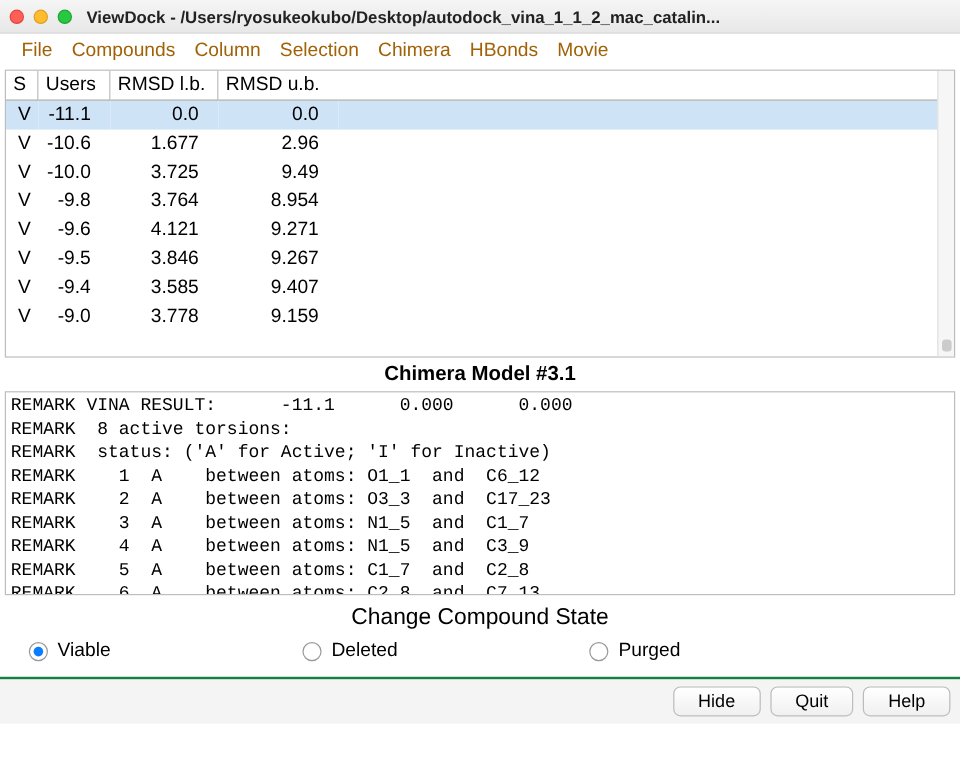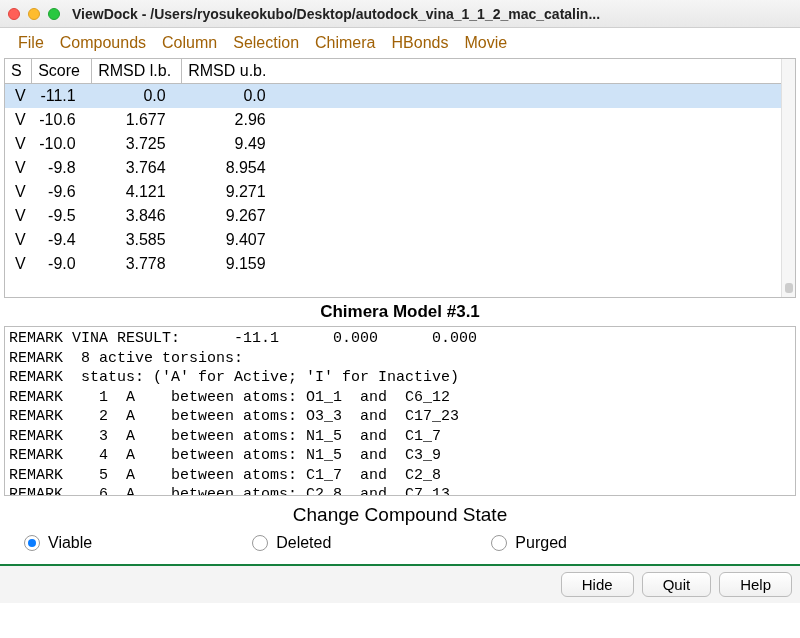--- a/index.html
+++ b/index.html
@@ -171,21 +171,21 @@
     <span>Chimera</span>
     <span>HBonds</span>
     <span>Movie</span>
   </div>
 
 <div class="table-wrap">
   <table>
     <thead>
       <tr id="thead-row">
           <th style="width: 24px;">S</th>
-          <th class="col-score">Score</th>
+          <th class="col-score">Users</th>
           <th class="col-lb">RMSD l.b.</th>
           <th class="col-ub" style="border-right: none;">RMSD u.b.</th>
           <th style="border-left: none;"></th>
         </tr>
     </thead>
     <tbody id="tbody">
         <tr class="selected">
           <td class="col-s">V</td>
           <td class="num col-score">-11.1</td>
           <td class="num col-lb">0.0</td>

